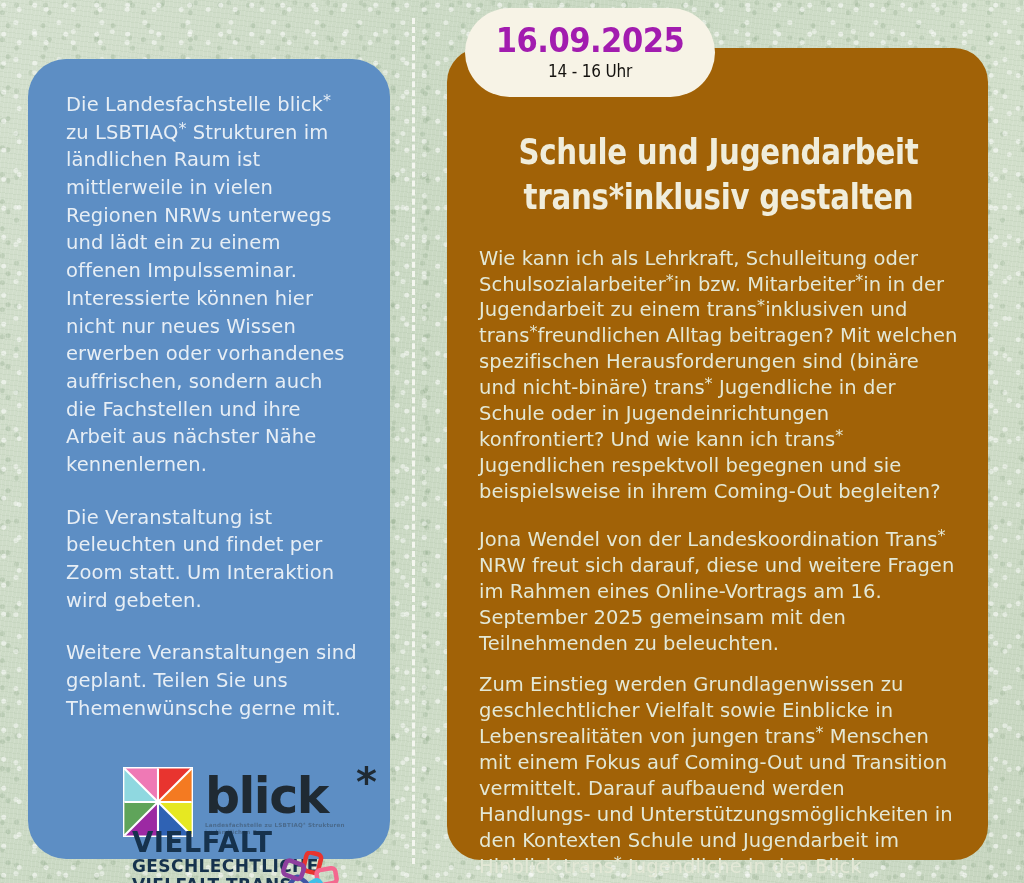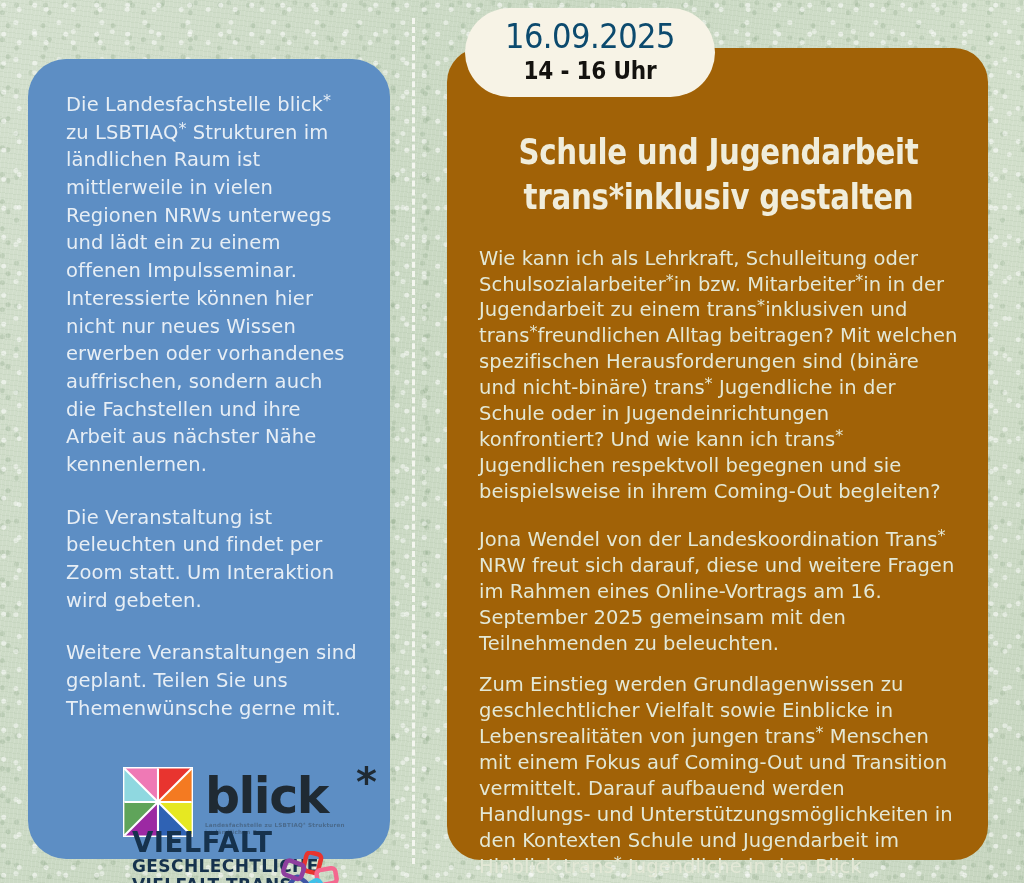--- a/index.html
+++ b/index.html
@@ -207,30 +207,30 @@
     background: #f7f3e6;
     border-radius: 46px;
     z-index: 5;
     display: flex;
     flex-direction: column;
     align-items: center;
     justify-content: center;
   }
   .date-main {
     font-family: "DejaVu Sans Condensed", "Liberation Sans Narrow", "DejaVu Sans", sans-serif;
-    font-weight: normal;
+    font-weight: bold;
     font-size: 34px;
-    color: #0c4a6e;
+    color: #a21caf;
     line-height: 1.05;
     letter-spacing: -.5px;
   }
   .date-time {
     font-family: "DejaVu Sans Condensed", "Liberation Sans Narrow", "DejaVu Sans", sans-serif;
-    font-weight: bold;
-    font-size: 24px;
+    font-weight: normal;
+    font-size: 17px;
     color: #14120f;
     line-height: 1.25;
     margin-top: 2px;
     letter-spacing: -.2px;
   }
   sup.star {
     font-size: .82em;
     vertical-align: .30em;
     line-height: 0;
   }

